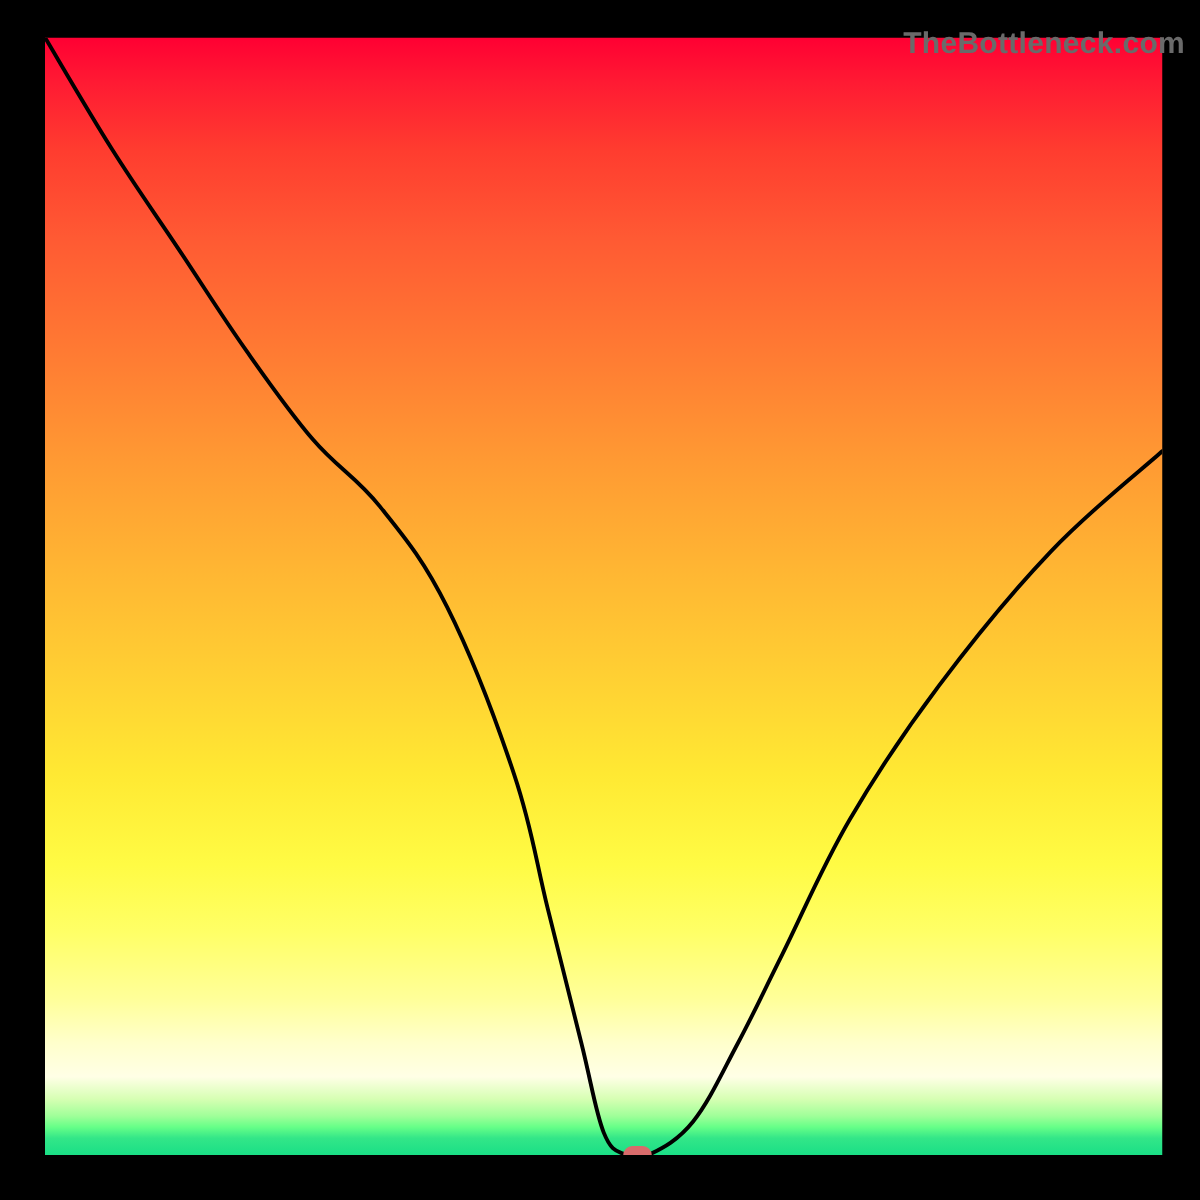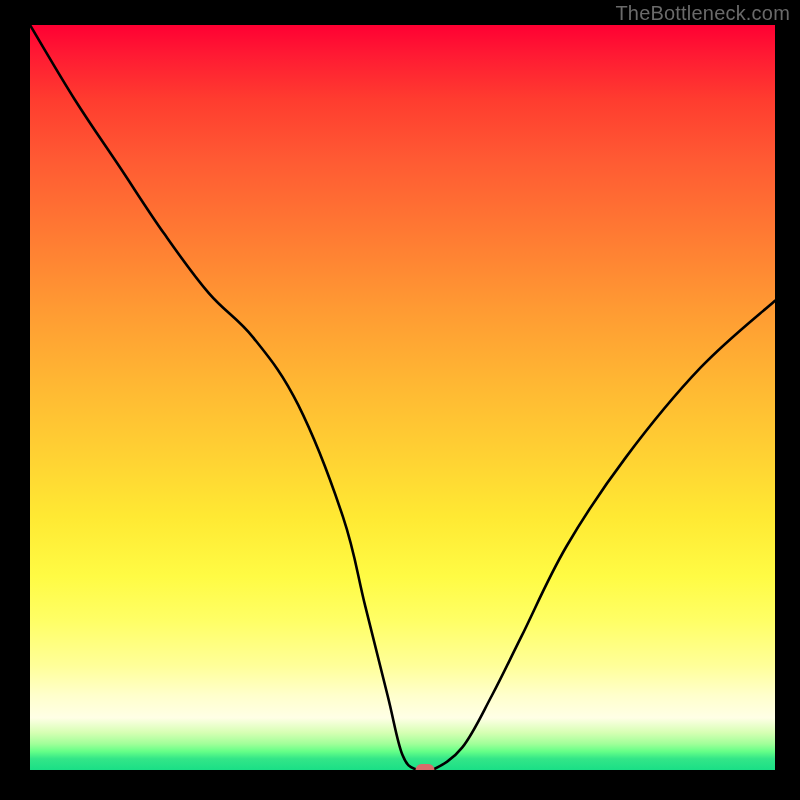--- a/index.html
+++ b/index.html
@@ -12,25 +12,25 @@
     overflow: hidden;
   }
   .frame {
     position: relative;
     width: 800px;
     height: 800px;
     background: #000;
   }
   .watermark {
     position: absolute;
-    top: 2px;
+    top: 18px;
     right: 10px;
     color: #6a6a6a;
     font-size: 20px;
-    font-weight: 400;
+    font-weight: 700;
     letter-spacing: 0.2px;
     z-index: 5;
   }
   .plot-area {
     position: absolute;
     left: 30px;
     top: 25px;
     width: 745px;
     height: 745px;
     overflow: hidden;

